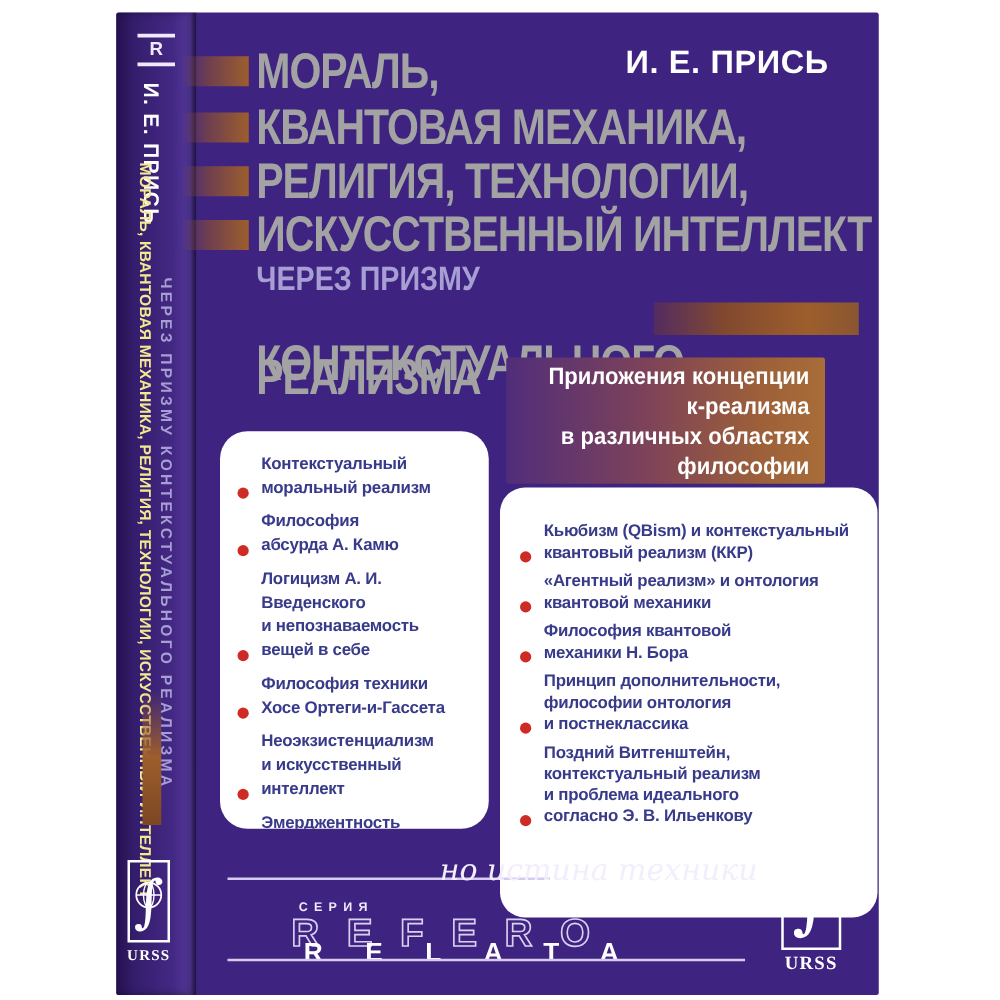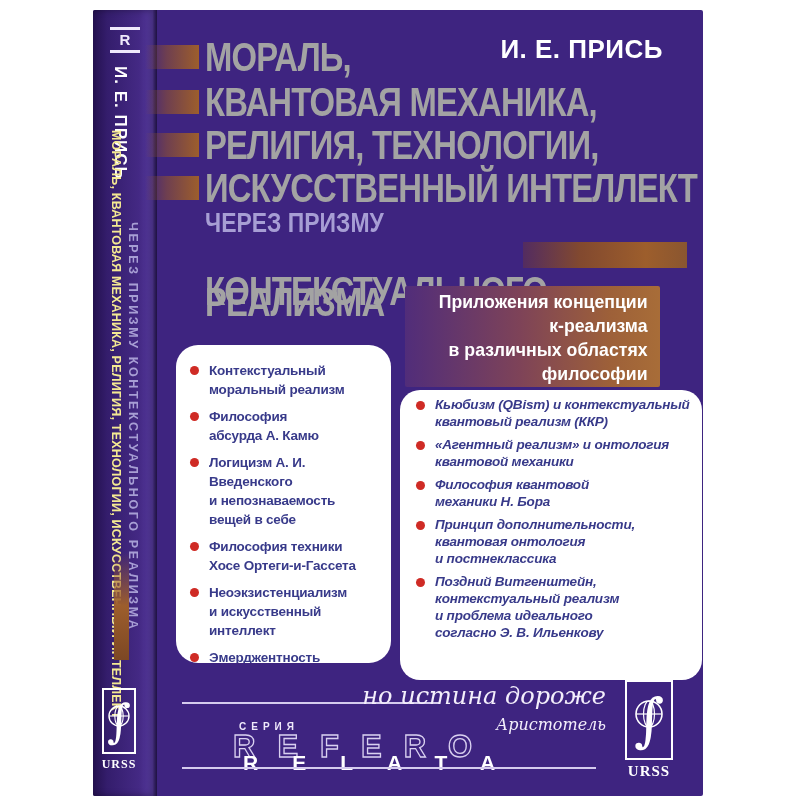--- a/index.html
+++ b/index.html
@@ -85,22 +85,22 @@
     border-radius:2px;
   }
   .subtitle-text{
     position:absolute;right:12px;top:4px;text-align:right;color:#ffffff;
     font-size:19px;font-weight:bold;line-height:24px;white-space:pre-line;
     transform:scaleX(0.93);transform-origin:100% 0;
   }
   
   .panel{position:absolute;background:#ffffff;overflow:hidden;}
   .panel-left{left:83px;top:335px;width:215px;height:318px;border-radius:22px;padding:16px 6px 0 14px;box-sizing:border-box;}
-  .panel-right{left:307px;top:380px;width:302px;height:290px;border-radius:20px;padding:6px 6px 0 16px;box-sizing:border-box;font-style:italic;}
-  .topic{display:flex;align-items:flex-start;}
+  .panel-right{left:307px;top:380px;width:302px;height:344px;border-radius:20px;padding:26px 6px 0 16px;box-sizing:border-box;}
+  .topic{display:flex;align-items:flex-end;}
   .panel-left .topic{margin-bottom:8px;}
   .panel-right .topic{margin-bottom:6px;}
   .dot{width:9px;height:9px;border-radius:50%;background:#cf2b25;flex:none;margin:5px 10px 0 0;}
   .topic-text{
     white-space:pre-line;color:#383a8a;font-weight:bold;letter-spacing:-0.2px;
   }
   .panel-left .topic-text{font-size:13.5px;line-height:19px;}
   .panel-right .topic-text{font-size:13.5px;line-height:17px;}
   
   .rule{position:absolute;height:2px;background:#d5cbee;}
@@ -225,41 +225,40 @@
 квантовой механики</span>
     </div>
     <div class="topic">
       <span class="dot"></span>
       <span class="topic-text">Философия квантовой
 механики Н. Бора</span>
     </div>
     <div class="topic">
       <span class="dot"></span>
       <span class="topic-text">Принцип дополнительности,
-квантовая онтология
+философии онтология
 и постнеклассика</span>
     </div>
     <div class="topic">
       <span class="dot"></span>
       <span class="topic-text">Поздний Витгенштейн,
 контекстуальный реализм
 и проблема идеального
 согласно Э. В. Ильенкову</span>
     </div>
   </div>
 
   <div class="rule rule-top"></div>
   <div class="series-label">СЕРИЯ</div>
   <div class="series-outline">REFERO</div>
   <div class="series-solid">RELATA</div>
   <div class="rule rule-bottom"></div>
 
   <div class="quote">
-    <div class="qline">но истина дороже</div>
-    <div class="attr">Аристотель</div>
+    <div class="qline">но истина техники</div>
   </div>
 
   <div class="urss urss-front">
     <div class="urss-box">
       <svg viewBox="0 0 44 76">
         <circle cx="22" cy="32" r="13" fill="none" stroke="#ffffff" stroke-width="1.6"></circle>
         <ellipse cx="22" cy="32" rx="5.5" ry="13" fill="none" stroke="#ffffff" stroke-width="1.2"></ellipse>
         <line x1="9" y1="32" x2="35" y2="32" stroke="#ffffff" stroke-width="1.2"></line>
       </svg>
       <span class="urss-int">∫</span>

